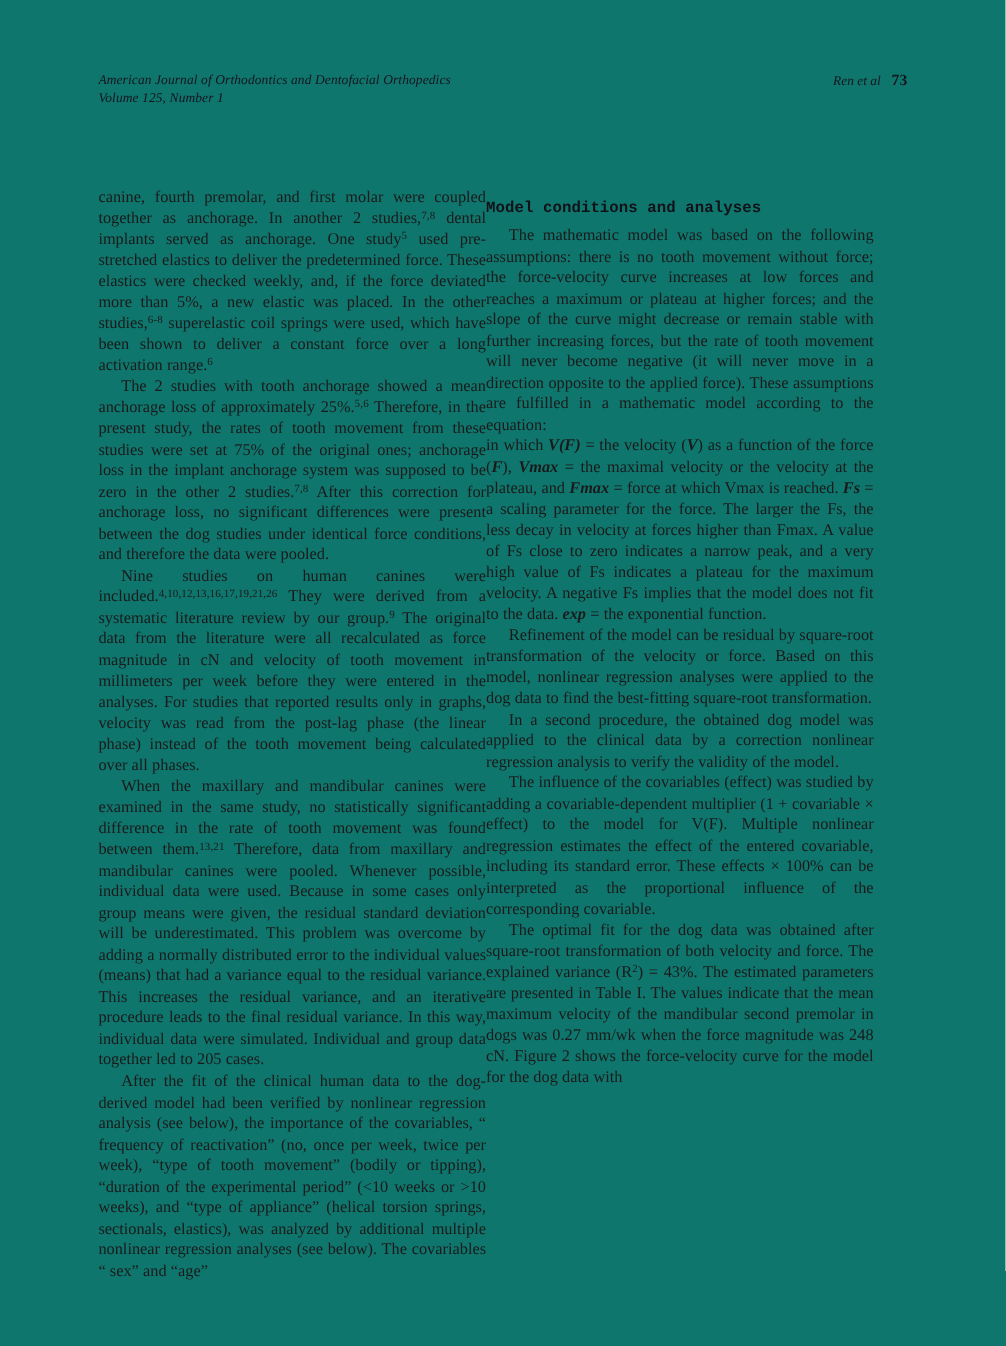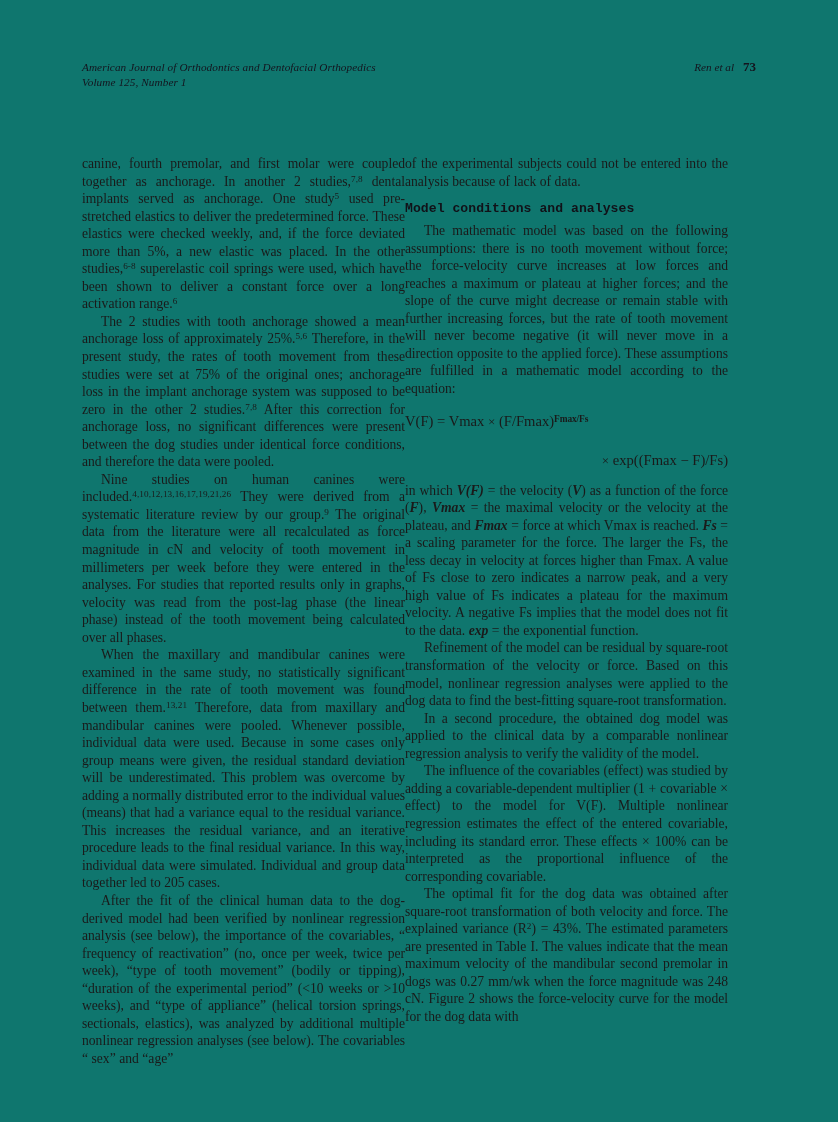--- a/index.html
+++ b/index.html
@@ -138,28 +138,23 @@
 
     <div class="col" id="left-col">
         <p class="body noindent"><span>canine, fourth premolar, and first molar were coupled together as anchorage. In another 2 studies,</span><sup class="ref">7,8</sup><span> dental implants served as anchorage. One study</span><sup class="ref">5</sup><span> used pre-stretched elastics to deliver the predetermined force. These elastics were checked weekly, and, if the force deviated more than 5%, a new elastic was placed. In the other studies,</span><sup class="ref">6-8</sup><span> superelastic coil springs were used, which have been shown to deliver a constant force over a long activation range.</span><sup class="ref">6</sup></p>
         <p class="body"><span>The 2 studies with tooth anchorage showed a mean anchorage loss of approximately 25%.</span><sup class="ref">5,6</sup><span> Therefore, in the present study, the rates of tooth movement from these studies were set at 75% of the original ones; anchorage loss in the implant anchorage system was supposed to be zero in the other 2 studies.</span><sup class="ref">7,8</sup><span> After this correction for anchorage loss, no significant differences were present between the dog studies under identical force conditions, and therefore the data were pooled.</span></p>
         <p class="body"><span>Nine studies on human canines were included.</span><sup class="ref">4,10,12,13,16,17,19,21,26</sup><span> They were derived from a systematic literature review by our group.</span><sup class="ref">9</sup><span> The original data from the literature were all recalculated as force magnitude in cN and velocity of tooth movement in millimeters per week before they were entered in the analyses. For studies that reported results only in graphs, velocity was read from the post-lag phase (the linear phase) instead of the tooth movement being calculated over all phases.</span></p>
         <p class="body"><span>When the maxillary and mandibular canines were examined in the same study, no statistically significant difference in the rate of tooth movement was found between them.</span><sup class="ref">13,21</sup><span> Therefore, data from maxillary and mandibular canines were pooled. Whenever possible, individual data were used. Because in some cases only group means were given, the residual standard deviation will be underestimated. This problem was overcome by adding a normally distributed error to the individual values (means) that had a variance equal to the residual variance. This increases the residual variance, and an iterative procedure leads to the final residual variance. In this way, individual data were simulated. Individual and group data together led to 205 cases.</span></p>
         <p class="body"><span>After the fit of the clinical human data to the dog-derived model had been verified by nonlinear regression analysis (see below), the importance of the covariables, “ frequency of reactivation” (no, once per week, twice per week), “type of tooth movement” (bodily or tipping), “duration of the experimental period” (&lt;10 weeks or &gt;10 weeks), and “type of appliance” (helical torsion springs, sectionals, elastics), was analyzed by additional multiple nonlinear regression analyses (see below). The covariables “ sex” and “age”</span></p>
       </div>
 
     <div class="col" id="right-col">
-        <p class="body noindent"><span>of the experimental subjects could not be entered into the analysis because of lack of data.</span></p>
         <h3 class="section-head">Model conditions and analyses</h3>
         <p class="body"><span>The mathematic model was based on the following assumptions: there is no tooth movement without force; the force-velocity curve increases at low forces and reaches a maximum or plateau at higher forces; and the slope of the curve might decrease or remain stable with further increasing forces, but the rate of tooth movement will never become negative (it will never move in a direction opposite to the applied force). These assumptions are fulfilled in a mathematic model according to the equation:</span></p>
-        <div class="equation">
-          <div class="eq-line1"><span>V(F) = Vmax </span><span class="times">×</span><span> (F/Fmax)</span><sup class="eq-exp">Fmax/Fs</sup></div>
-          <div class="eq-line2"><span class="times">×</span><span> exp((Fmax − F)/Fs)</span></div>
-        </div>
         <p class="body noindent"><span>in which </span><i class="term">V(F)</i><span> = the velocity (</span><i class="term">V</i><span>) as a function of the force (</span><i class="term">F</i><span>), </span><i class="term">Vmax</i><span> = the maximal velocity or the velocity at the plateau, and </span><i class="term">Fmax</i><span> = force at which Vmax is reached. </span><i class="term">Fs</i><span> = a scaling parameter for the force. The larger the Fs, the less decay in velocity at forces higher than Fmax. A value of Fs close to zero indicates a narrow peak, and a very high value of Fs indicates a plateau for the maximum velocity. A negative Fs implies that the model does not fit to the data. </span><i class="term">exp</i><span> = the exponential function.</span></p>
         <p class="body"><span>Refinement of the model can be residual by square-root transformation of the velocity or force. Based on this model, nonlinear regression analyses were applied to the dog data to find the best-fitting square-root transformation.</span></p>
-        <p class="body"><span>In a second procedure, the obtained dog model was applied to the clinical data by a comparable nonlinear regression analysis to verify the validity of the model.</span></p>
+        <p class="body"><span>In a second procedure, the obtained dog model was applied to the clinical data by a correction nonlinear regression analysis to verify the validity of the model.</span></p>
         <p class="body"><span>The influence of the covariables (effect) was studied by adding a covariable-dependent multiplier (1 + covariable × effect) to the model for V(F). Multiple nonlinear regression estimates the effect of the entered covariable, including its standard error. These effects × 100% can be interpreted as the proportional influence of the corresponding covariable.</span></p>
         <p class="body"><span>The optimal fit for the dog data was obtained after square-root transformation of both velocity and force. The explained variance (R</span><sup class="ref">2</sup><span>) = 43%. The estimated parameters are presented in Table I. The values indicate that the mean maximum velocity of the mandibular second premolar in dogs was 0.27 mm/wk when the force magnitude was 248 cN. Figure 2 shows the force-velocity curve for the model for the dog data with</span></p>
       </div>
 
   </div>
 </div>
 
 </body></html>

